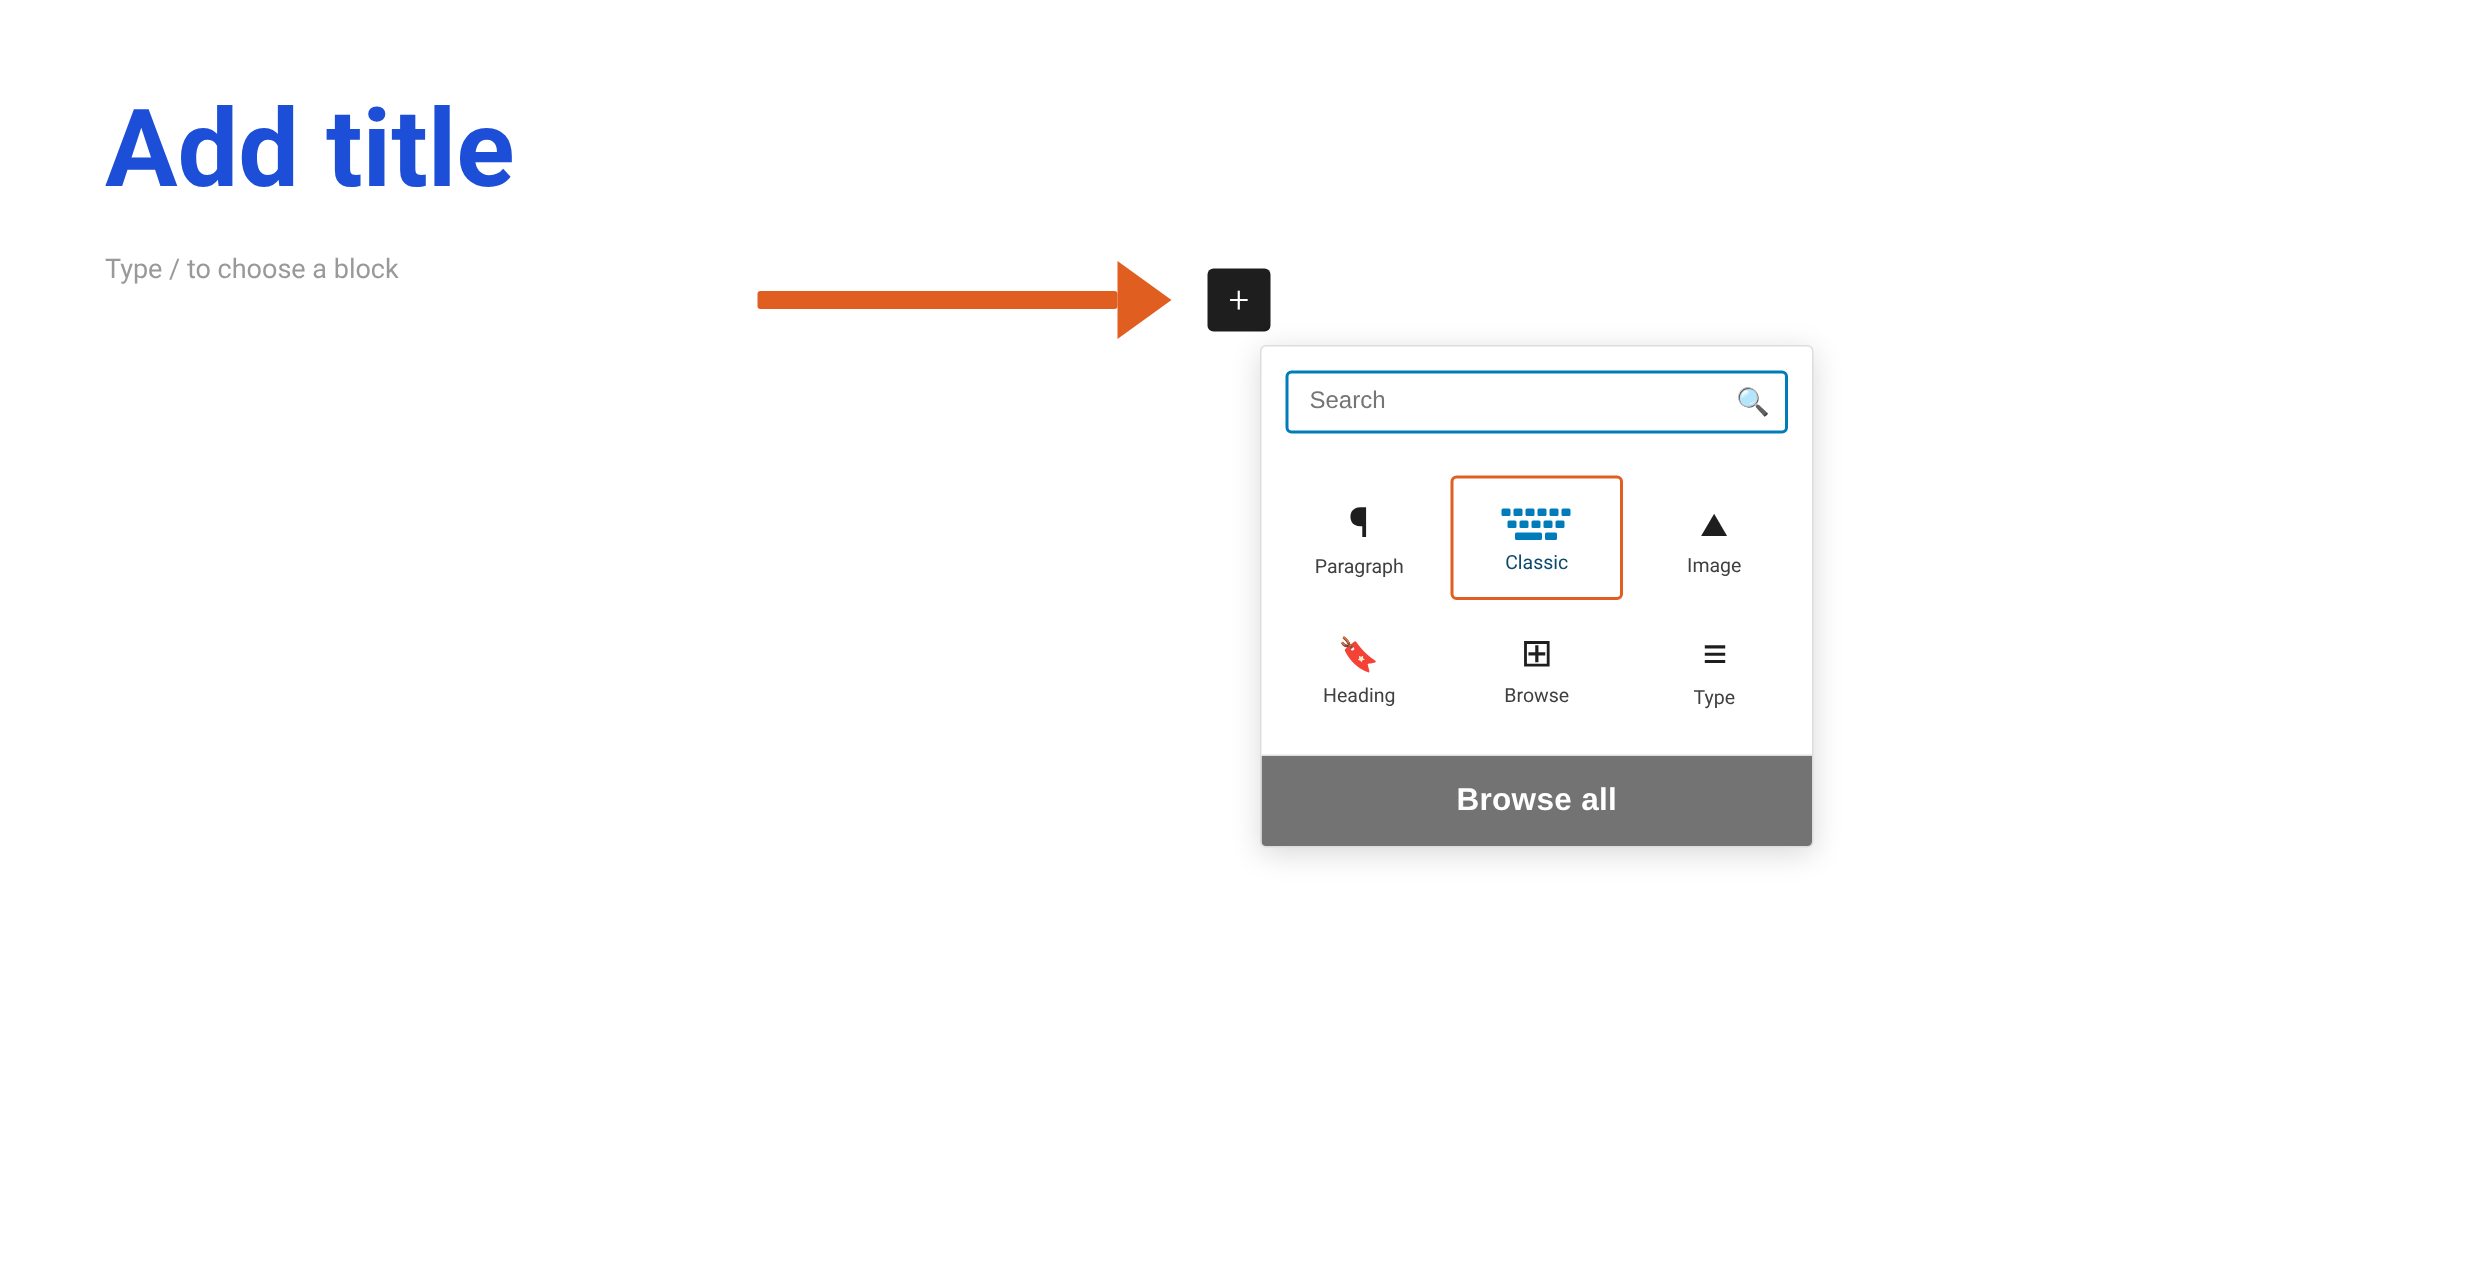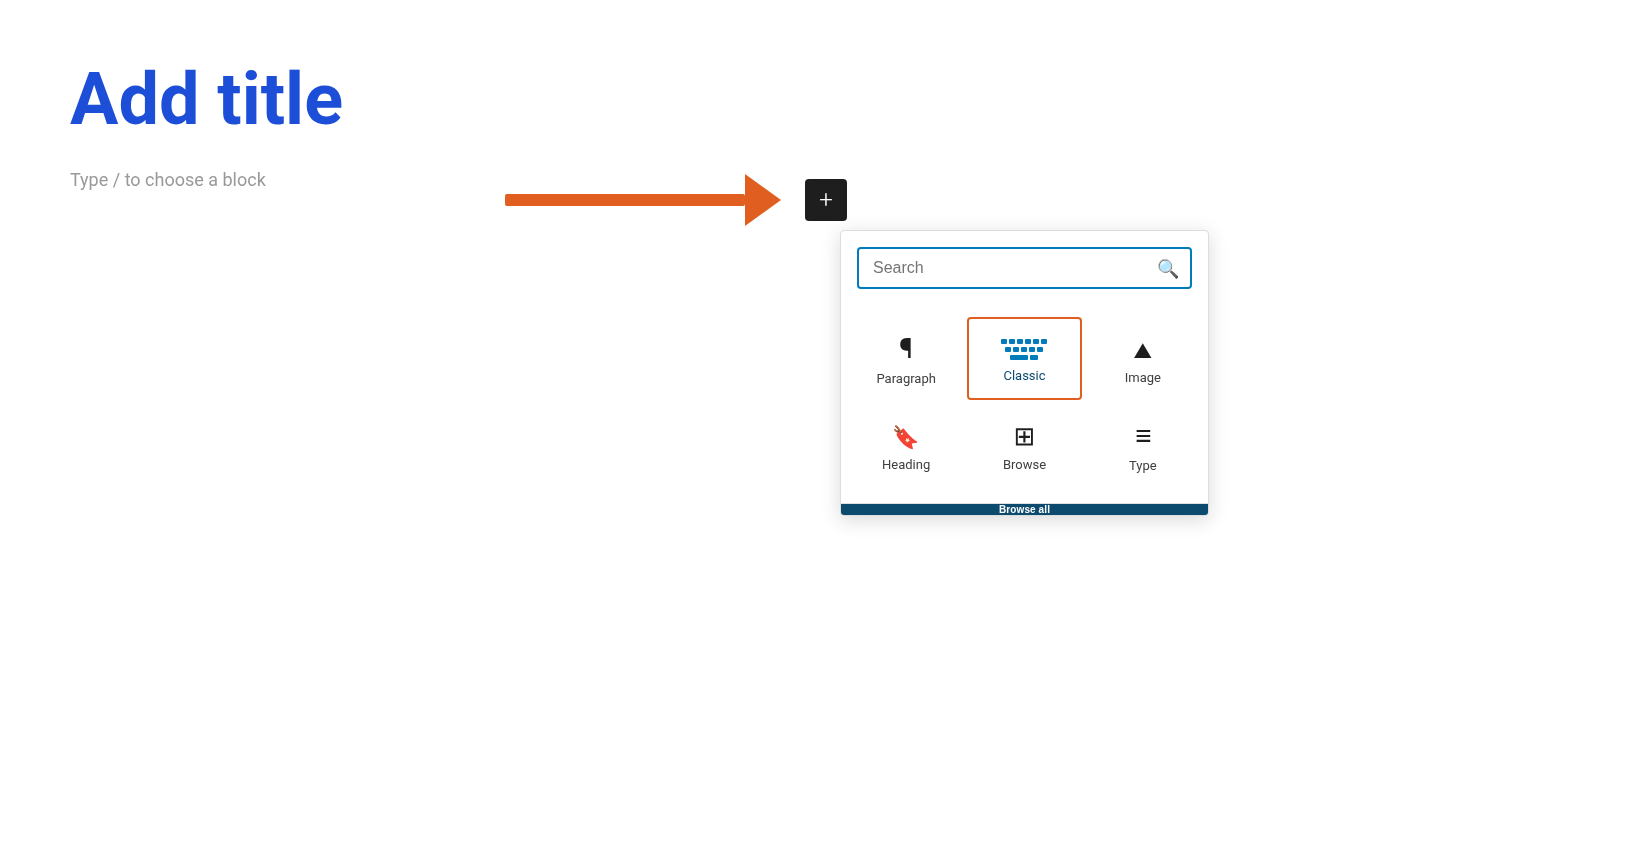--- a/index.html
+++ b/index.html
@@ -166,24 +166,25 @@
       text-align: center;
     }
 
     .block-item.selected .block-label {
       color: #0c4a6e;
     }
 
     .browse-all-btn {
       display: block;
       width: 100%;
-      background: #0c4a6e;
+      background: #737373;
       color: #ffffff;
       text-align: center;
-      font-size: 10px;
+      padding: 18px;
+      font-size: 21px;
       font-weight: 600;
       border: none;
       cursor: pointer;
       letter-spacing: 0.01em;
     }
 
     
     .classic-icon {
       display: flex;
       flex-direction: column;

